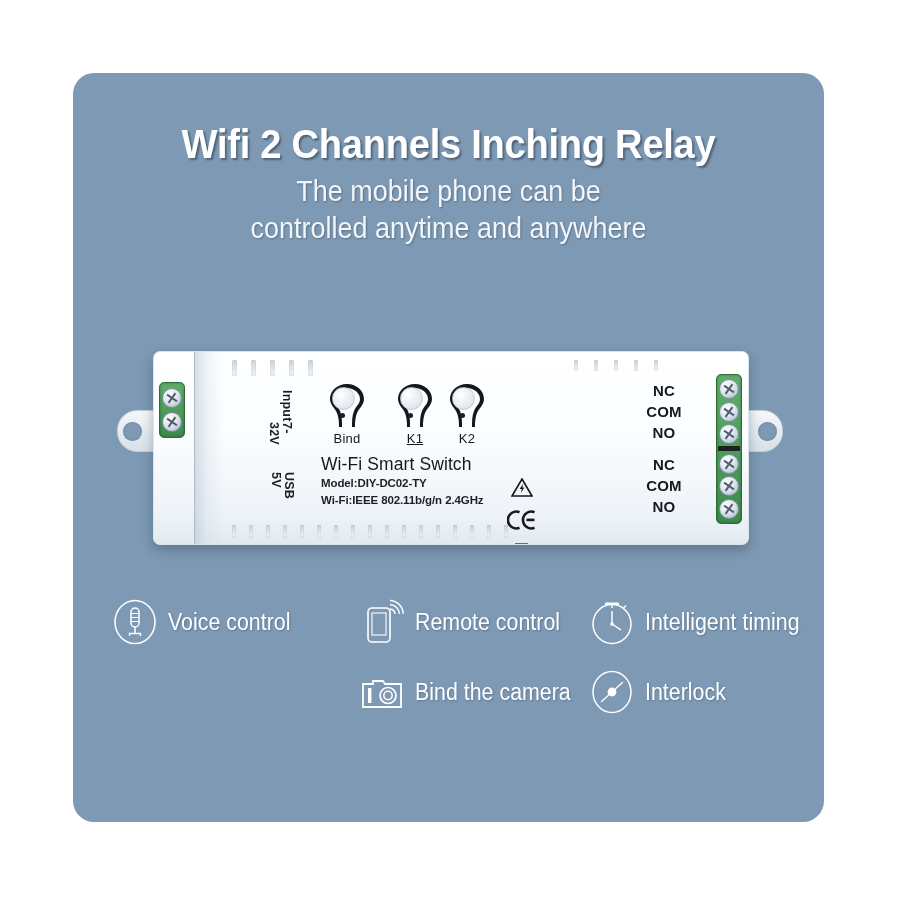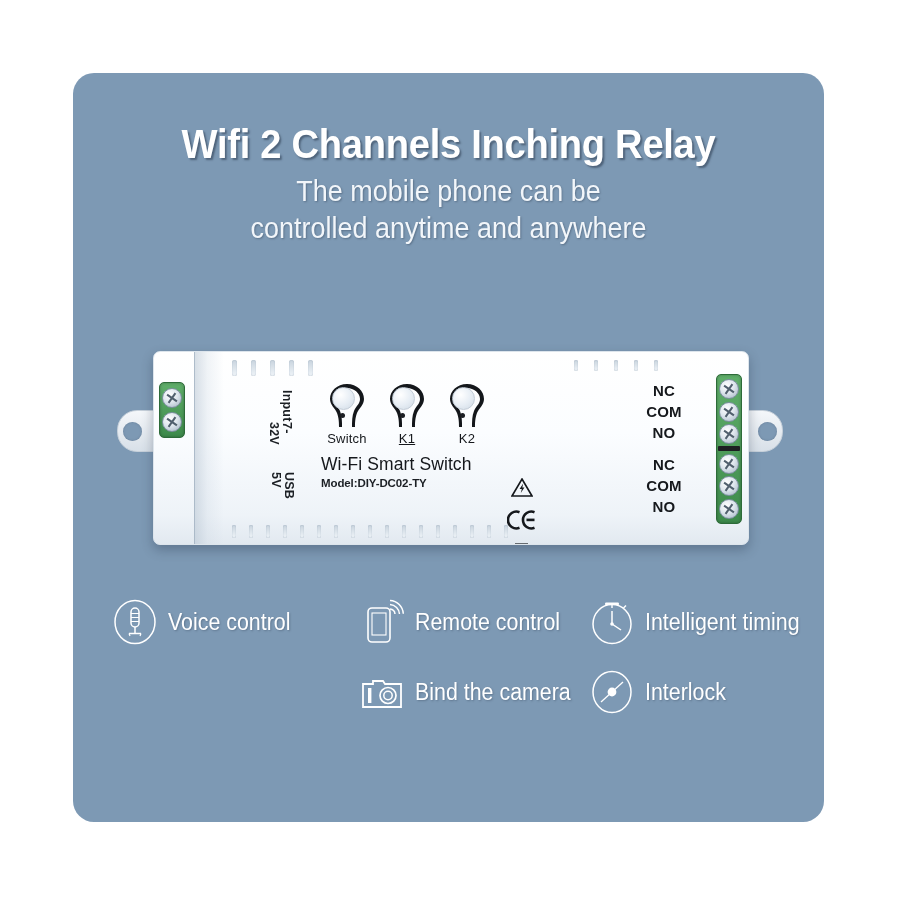--- a/index.html
+++ b/index.html
@@ -400,24 +400,24 @@
               <div class="keyhole">
                 <svg width="44" height="48" viewBox="0 0 44 48">
                   <path d="M22 2 C32 2 39 9 39 17 C39 23 34 26 32 31 C30 36 30 42 30 45
                            L27 45 C27 39 27 34 29 29 C31 24 35 22 35 17 C35 11 29 6 22 6
                            C15 6 9 11 9 17 C9 22 13 24 15 29 C17 34 17 39 17 45
                            L14 45 C14 42 14 36 12 31 C10 26 5 23 5 17 C5 9 12 2 22 2 Z" fill="#14171b"></path>
                 </svg>
               </div>
               <div class="btn-cap"></div>
               <div class="btn-led"></div>
-              <div class="btn-label">Switch</div>
+              <div class="btn-label">Bind</div>
             </div>
 
-            <div class="btn-unit" style="left:60px;text-decoration:underline;">
+            <div class="btn-unit" style="left:68px;text-decoration:underline;">
               <div class="keyhole">
                 <svg width="44" height="48" viewBox="0 0 44 48">
                   <path d="M22 2 C32 2 39 9 39 17 C39 23 34 26 32 31 C30 36 30 42 30 45
                            L27 45 C27 39 27 34 29 29 C31 24 35 22 35 17 C35 11 29 6 22 6
                            C15 6 9 11 9 17 C9 22 13 24 15 29 C17 34 17 39 17 45
                            L14 45 C14 42 14 36 12 31 C10 26 5 23 5 17 C5 9 12 2 22 2 Z" fill="#14171b"></path>
                 </svg>
               </div>
               <div class="btn-cap"></div>
               <div class="btn-led"></div>
@@ -435,20 +435,21 @@
               </div>
               <div class="btn-cap"></div>
               <div class="btn-led"></div>
               <div class="btn-label">K2</div>
             </div>
           </div>
 
           <div id="label-text">
             <div id="ln-title">Wi-Fi Smart Switch</div>
             <div class="ln-small">Model:DIY-DC02-TY</div>
+            <div class="ln-small" style="margin-top:3px;">Wi-Fi:IEEE 802.11b/g/n 2.4GHz</div>
           </div>
 
           <div id="certs">
             <span>
               <svg width="22" height="20" viewBox="0 0 22 20">
                 <path d="M11 1 L21 18 L1 18 Z" fill="none" stroke="#15181c" stroke-width="1.6"></path>
                 <path d="M12.2 5.5 L8.6 11 L10.8 11 L9.8 15 L13.4 9.4 L11.3 9.4 Z" fill="#15181c"></path>
               </svg>
             </span>
             <span>

